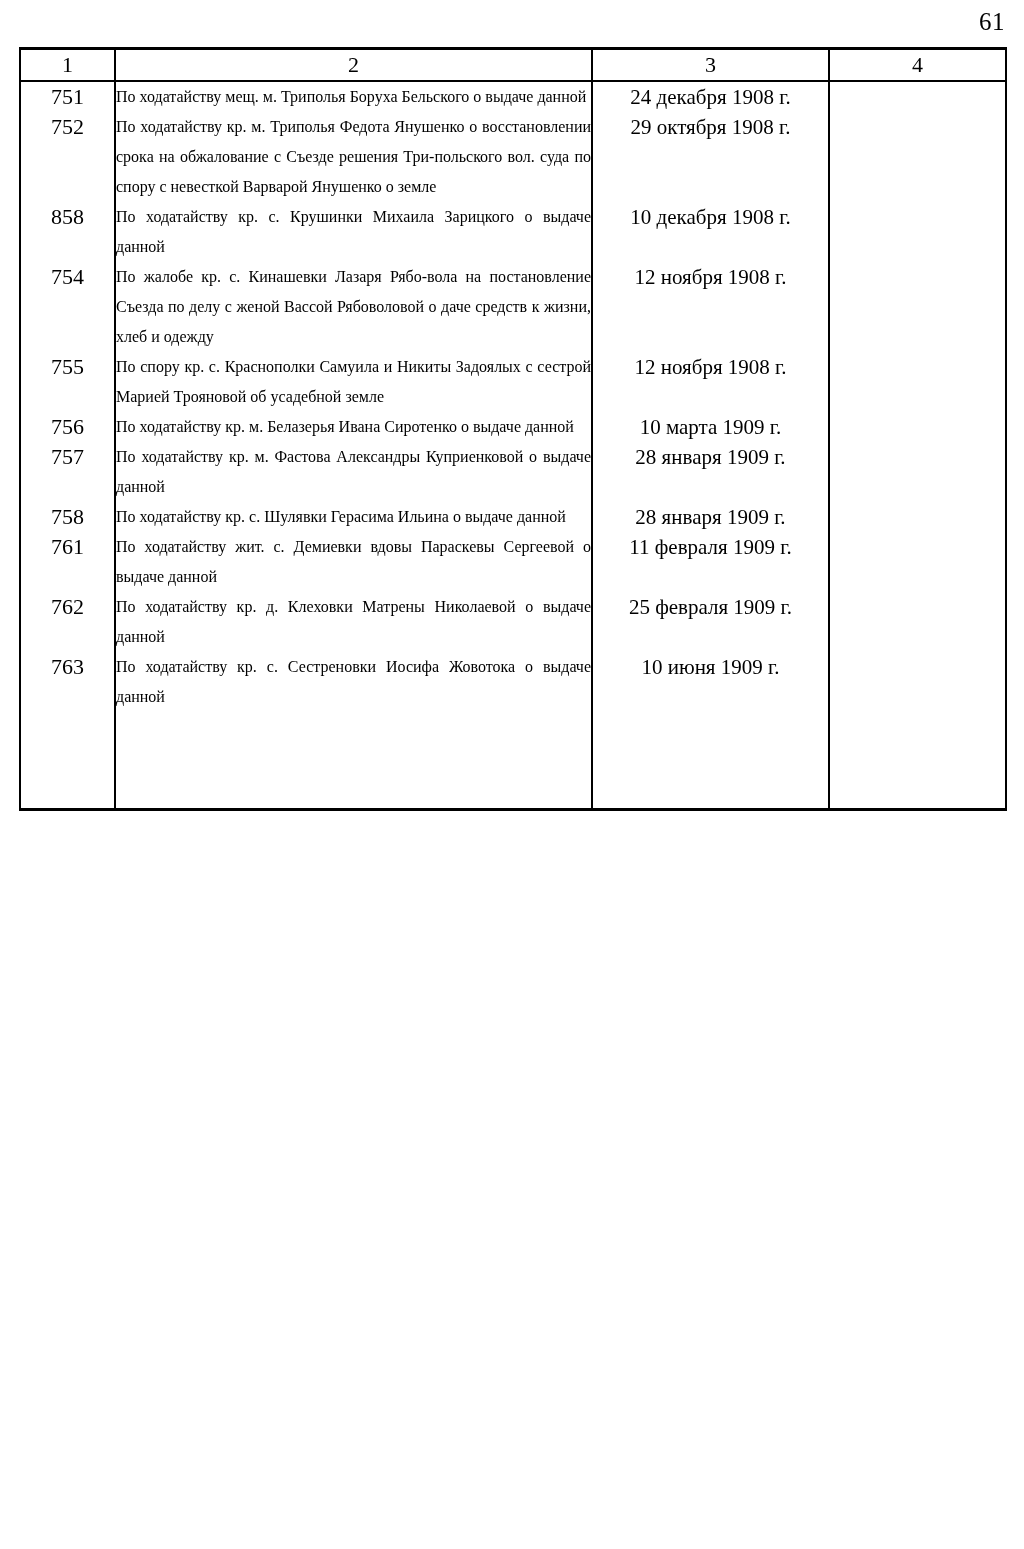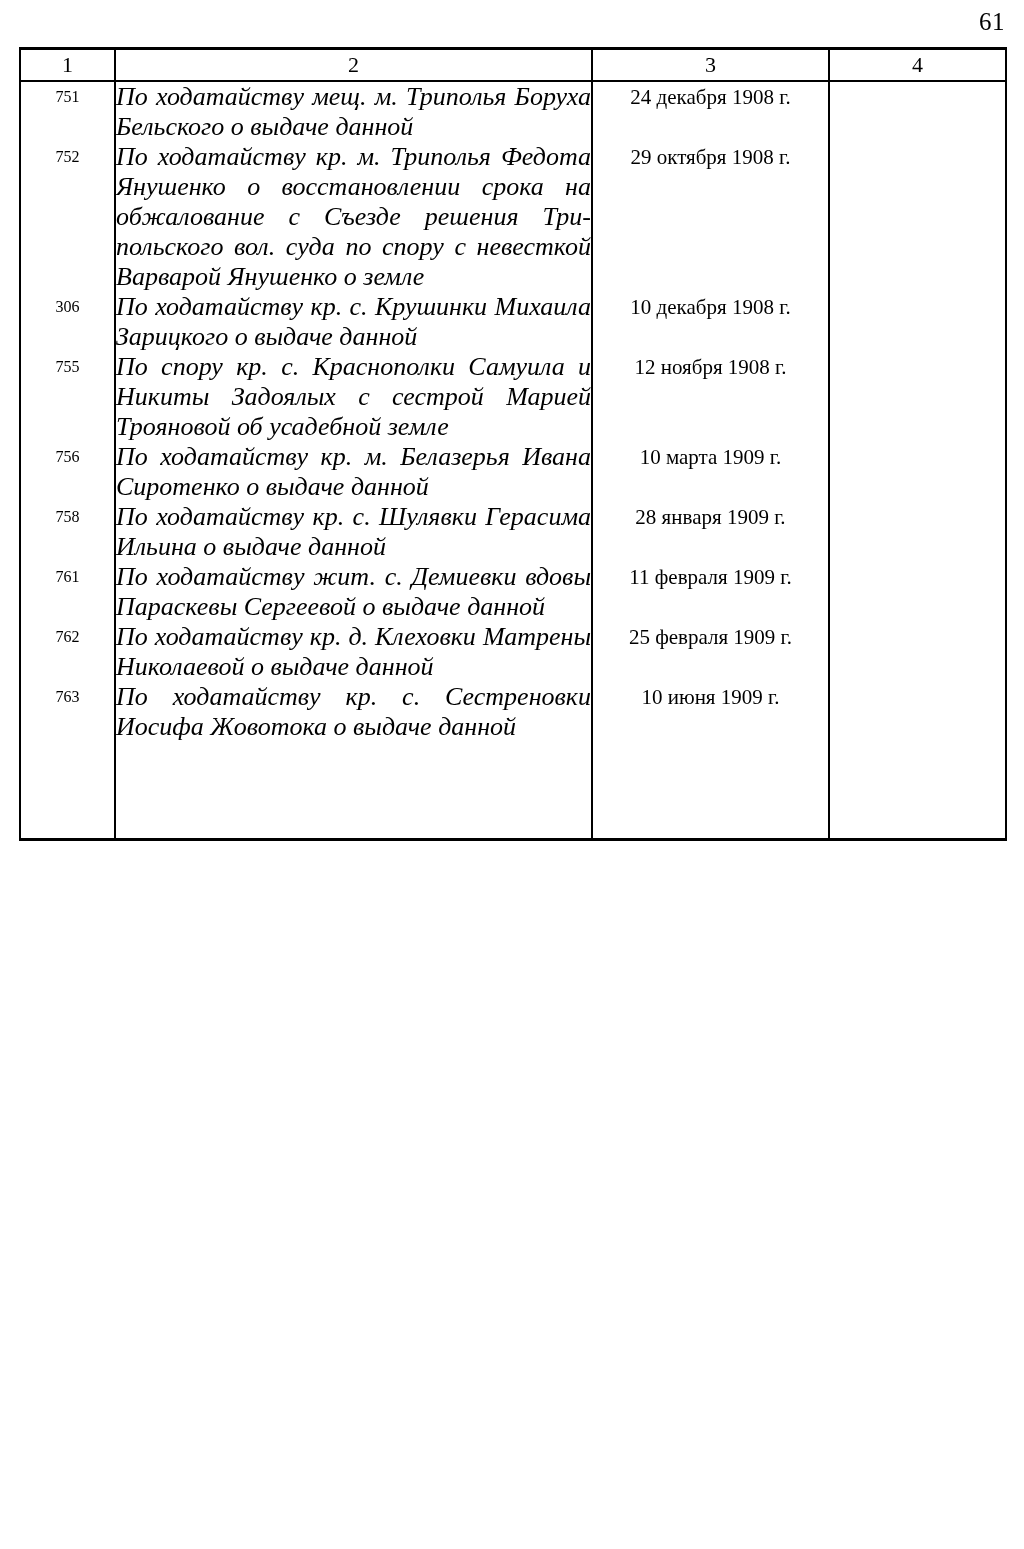--- a/index.html
+++ b/index.html
@@ -72,32 +72,31 @@
     border-bottom: none;
   }
 
   
   tbody tr.tail-row > td {
     border-bottom: 3px solid #000;
   }
 
   .num-cell {
     text-align: center;
+    font-size: 22px;
+    line-height: 30px;
+    padding-top: 12px;
+  }
+  .desc-cell {
     font-size: 16px;
-    line-height: 30px;
-    padding-top: 12px;
-  }
-  .desc-cell {
-    font-size: 26px;
     line-height: 30px;
     text-align: justify;
     text-align-last: left;
     padding: 12px 9px 0 11px;
     hyphens: manual;
-    font-style: italic;
   }
   .date-cell {
     text-align: center;
     font-size: 21px;
     line-height: 30px;
     padding-top: 12px;
     white-space: nowrap;
   }
   .note-cell {
     text-align: center;
@@ -136,38 +135,50 @@
           <td class="date-cell">24 декабря 1908 г.</td>
           <td class="note-cell"></td>
         </tr>
         <tr class="body-row">
           <td class="num-cell">752</td>
           <td class="desc-cell">По ходатайству кр. м. Триполья Федота Янушенко о восстановлении срока на обжалование с Съезде решения Три-польского вол. суда по спору с невесткой Варварой Янушенко о земле</td>
           <td class="date-cell">29 октября 1908 г.</td>
           <td class="note-cell"></td>
         </tr>
         <tr class="body-row">
-          <td class="num-cell">306</td>
+          <td class="num-cell">858</td>
           <td class="desc-cell">По ходатайству кр. с. Крушинки Михаила Зарицкого о выдаче данной</td>
           <td class="date-cell">10 декабря 1908 г.</td>
+          <td class="note-cell"></td>
+        </tr>
+        <tr class="body-row">
+          <td class="num-cell">754</td>
+          <td class="desc-cell">По жалобе кр. с. Кинашевки Лазаря Рябо-вола на постановление Съезда по делу с женой Вассой Рябоволовой о даче средств к жизни, хлеб и одежду</td>
+          <td class="date-cell">12 ноября 1908 г.</td>
           <td class="note-cell"></td>
         </tr>
         <tr class="body-row">
           <td class="num-cell">755</td>
           <td class="desc-cell">По спору кр. с. Краснополки Самуила и Никиты Задоялых с сестрой Марией Трояновой об усадебной земле</td>
           <td class="date-cell">12 ноября 1908 г.</td>
           <td class="note-cell"></td>
         </tr>
         <tr class="body-row">
           <td class="num-cell">756</td>
           <td class="desc-cell">По ходатайству кр. м. Белазерья Ивана Сиротенко о выдаче данной</td>
           <td class="date-cell">10 марта 1909 г.</td>
           <td class="note-cell"></td>
         </tr>
         <tr class="body-row">
+          <td class="num-cell">757</td>
+          <td class="desc-cell">По ходатайству кр. м. Фастова Александры Куприенковой о выдаче данной</td>
+          <td class="date-cell">28 января 1909 г.</td>
+          <td class="note-cell"></td>
+        </tr>
+        <tr class="body-row">
           <td class="num-cell">758</td>
           <td class="desc-cell">По ходатайству кр. с. Шулявки Герасима Ильина о выдаче данной</td>
           <td class="date-cell">28 января 1909 г.</td>
           <td class="note-cell"></td>
         </tr>
         <tr class="body-row">
           <td class="num-cell">761</td>
           <td class="desc-cell">По ходатайству жит. с. Демиевки вдовы Параскевы Сергеевой о выдаче данной</td>
           <td class="date-cell">11 февраля 1909 г.</td>
           <td class="note-cell"></td>

